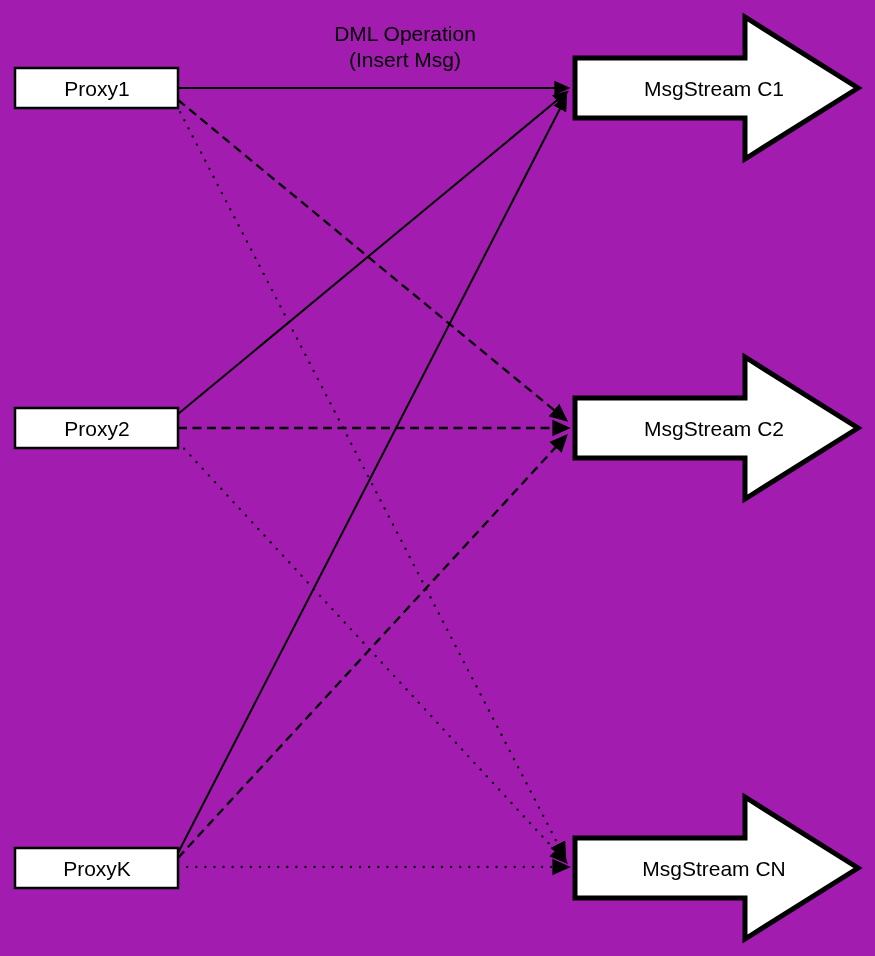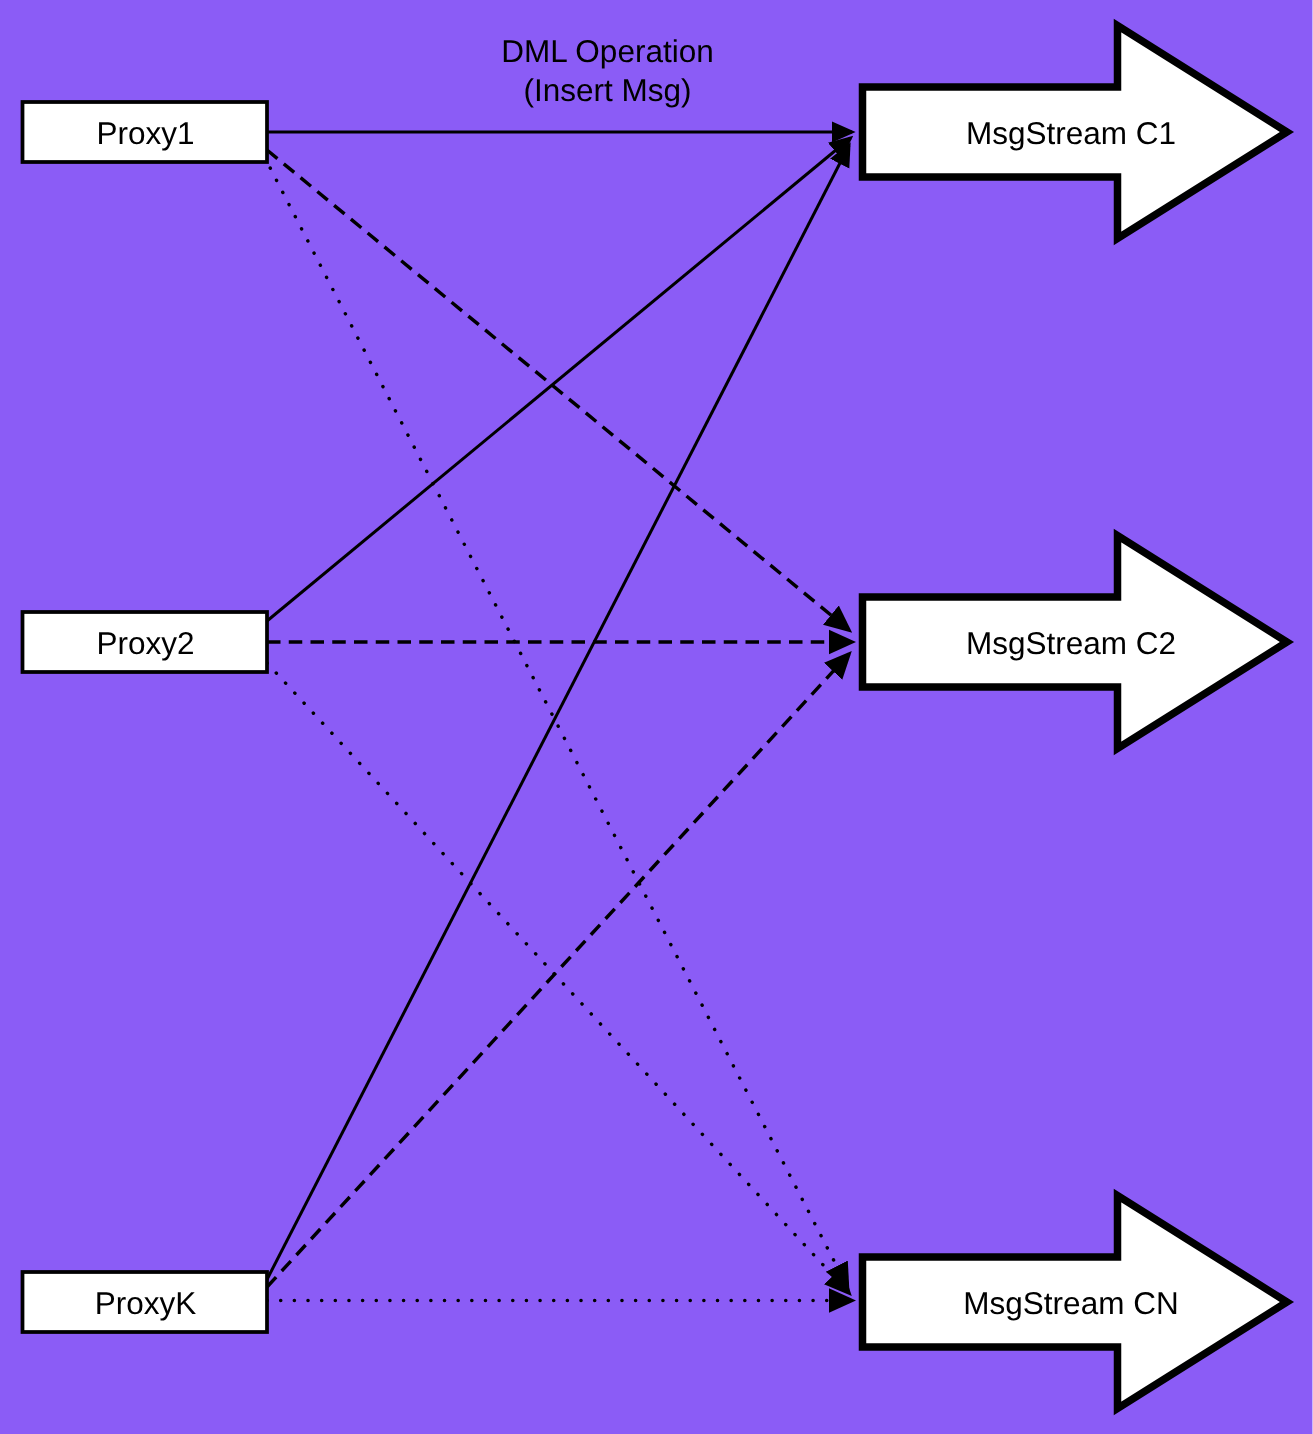--- a/index.html
+++ b/index.html
@@ -7,21 +7,21 @@
     padding: 0;
     background: #ffffff;
     width: 875px;
     height: 956px;
     overflow: hidden;
   }
   .canvas {
     position: relative;
     width: 875px;
     height: 956px;
-    background: #8b5cf6;
+    background: #a21caf;
   }
   svg text {
     font-family: "Liberation Sans", sans-serif;
     fill: #000000;
   }
   .title-text {
     font-size: 21px;
     text-anchor: middle;
   }
   .node-text {

